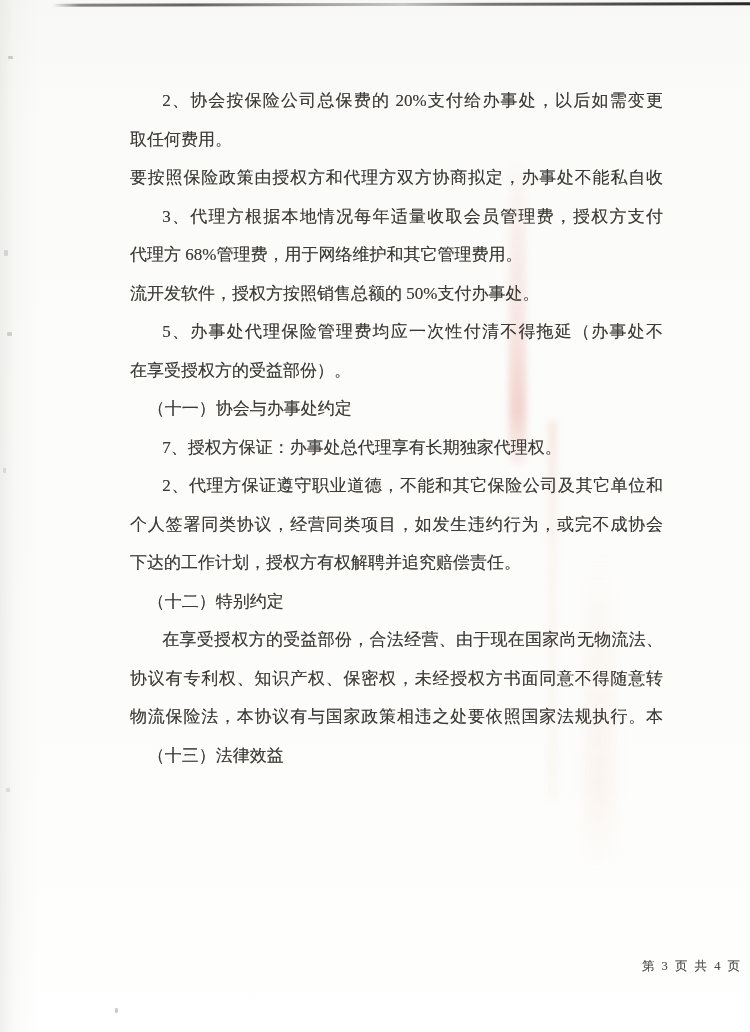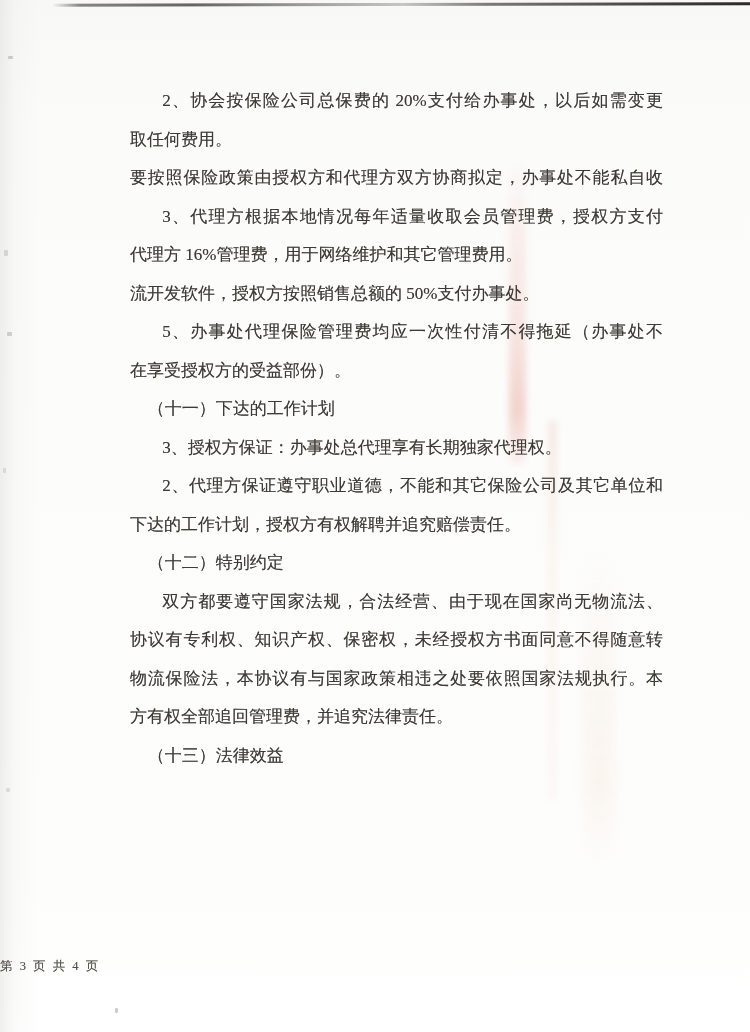--- a/index.html
+++ b/index.html
@@ -65,21 +65,21 @@
     position:absolute;left:130px;top:82px;width:533px;
     font-size:17px;line-height:38.5px;color:var(--ink);
     text-shadow:0 0 .6px rgba(62,59,54,.55);
   }
   .line{white-space:nowrap;}
   .line.fill{text-align:justify;text-align-last:justify;white-space:normal;}
   .line.ind-item{text-indent:1.9em;}
   .line.ind-head{text-indent:1.05em;}
   .footer{
     position:absolute;left:0;right:8px;top:957px;
-    text-align:left;font-size:12.5px;line-height:18px;
+    text-align:right;font-size:12.5px;line-height:18px;
     color:var(--footer-ink);letter-spacing:2px;
     text-shadow:0 0 .5px rgba(80,79,73,.5);
   }
 </style>
 </head>
 <body>
 
 <div class="page">
 
   <div class="edge-line"></div>
@@ -96,47 +96,47 @@
   <div class="speck sp6"></div>
 
   <div class="textblock" id="textblock">
       <div class="paragraph">
         <div class="line fill ind-item">2、协会按保险公司总保费的 20%支付给办事处，以后如需变更</div>
         <div class="line">取任何费用。</div>
         <div class="line fill">要按照保险政策由授权方和代理方双方协商拟定，办事处不能私自收</div>
       </div>
       <div class="paragraph">
         <div class="line fill ind-item">3、代理方根据本地情况每年适量收取会员管理费，授权方支付</div>
-        <div class="line">代理方 16%管理费，用于网络维护和其它管理费用。</div>
+        <div class="line">代理方 68%管理费，用于网络维护和其它管理费用。</div>
       </div>
       <div class="paragraph">
         <div class="line">流开发软件，授权方按照销售总额的 50%支付办事处。</div>
       </div>
       <div class="paragraph">
         <div class="line fill ind-item">5、办事处代理保险管理费均应一次性付清不得拖延（办事处不</div>
         <div class="line">在享受授权方的受益部份）。</div>
       </div>
       <div class="paragraph">
-        <div class="line ind-head">（十一）下达的工作计划</div>
+        <div class="line ind-head">（十一）协会与办事处约定</div>
       </div>
       <div class="paragraph">
-        <div class="line ind-item">3、授权方保证：办事处总代理享有长期独家代理权。</div>
+        <div class="line ind-item">7、授权方保证：办事处总代理享有长期独家代理权。</div>
       </div>
       <div class="paragraph">
         <div class="line fill ind-item">2、代理方保证遵守职业道德，不能和其它保险公司及其它单位和</div>
+        <div class="line fill">个人签署同类协议，经营同类项目，如发生违约行为，或完不成协会</div>
         <div class="line">下达的工作计划，授权方有权解聘并追究赔偿责任。</div>
       </div>
       <div class="paragraph">
         <div class="line ind-head">（十二）特别约定</div>
       </div>
       <div class="paragraph">
-        <div class="line fill ind-item">双方都要遵守国家法规，合法经营、由于现在国家尚无物流法、</div>
+        <div class="line fill ind-item">在享受授权方的受益部份，合法经营、由于现在国家尚无物流法、</div>
         <div class="line fill">协议有专利权、知识产权、保密权，未经授权方书面同意不得随意转</div>
         <div class="line fill">物流保险法，本协议有与国家政策相违之处要依照国家法规执行。本</div>
-        <div class="line">方有权全部追回管理费，并追究法律责任。</div>
       </div>
       <div class="paragraph">
         <div class="line ind-head">（十三）法律效益</div>
       </div>
     </div>
 
   <div class="footer">第 3 页 共 4 页</div>
 
 </div>
 

